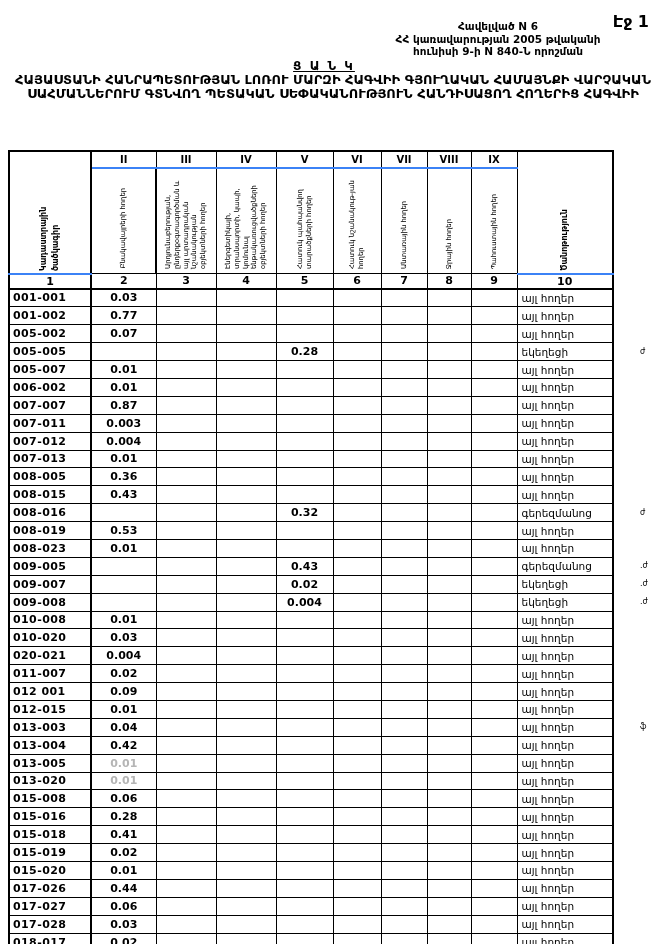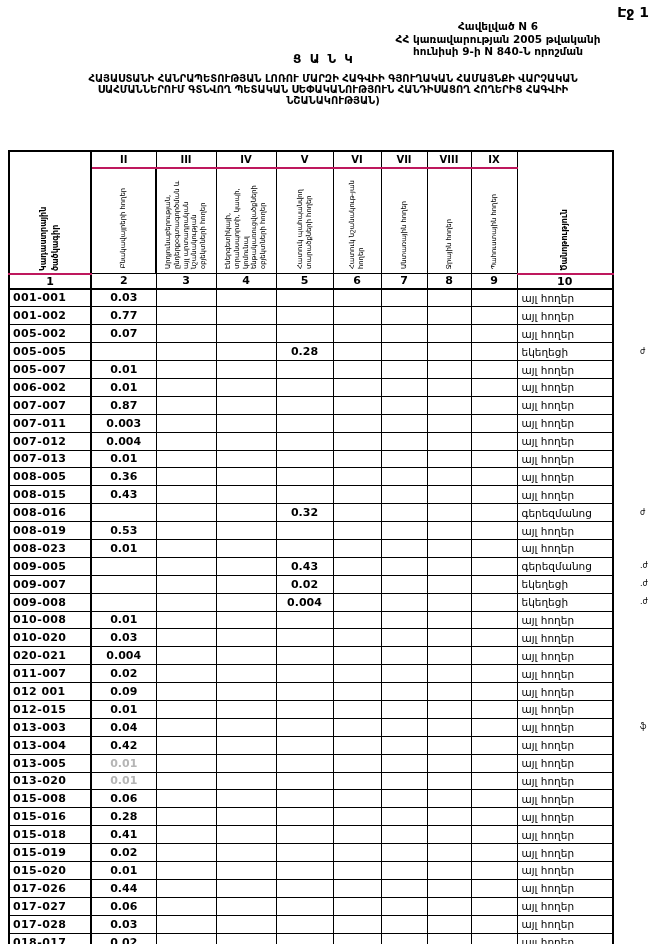--- a/index.html
+++ b/index.html
@@ -2,41 +2,41 @@
 <html><head>
 <meta charset="utf-8">
 <style>
   html,body { margin:0; padding:0; background:#e8e8e8; }
   .page {
     position:relative; width:665px; height:944px; margin:0 auto;
     background:#ffffff; color:#000;
     font-family:"DejaVu Sans", sans-serif;
     overflow:hidden;
   }
-  .page-num { position:absolute; top:4px; right:16px; font-weight:bold; font-size:14px;padding-left:27px; }
+  .page-num { position:absolute; top:12px; right:16px; font-weight:bold; font-size:16px;padding-left:27px; }
   .appendix {
     position:absolute; top:20px; left:322px; width:352px;
     text-align:center; font-weight:bold; font-size:10.5px; line-height:1.2;
   }
   .tsank {
-    position:absolute; top:52px; left:0; width:648px;
-    text-align:center; font-weight:bold; font-size:12px; letter-spacing:2px;
+    position:absolute; top:59px; left:0; width:648px;
+    text-align:center; font-weight:bold; font-size:12px; letter-spacing:2px;text-decoration:underline;
   }
   .doc-title {
     position:absolute; top:73px; left:8px; width:650px;
-    text-align:center; font-weight:bold; font-size:10px; line-height:1.1;
+    text-align:center; font-weight:bold; font-size:13px; line-height:1.1;
   }
   table.land {
     position:absolute; top:150px; left:8px; width:604px;
     border-collapse:collapse; table-layout:fixed;
     border:2px solid #000;
   }
   table.land td { border:1px solid #000; padding:0; overflow:hidden; }
   table.land td:first-child { border-right-width:2px; }
-  tr.r-roman td { height:15px; font-weight:bold; font-size:10px; text-align:center; border-bottom:2px solid #be185d; }
+  tr.r-roman td { height:15px; font-weight:bold; font-size:10px; text-align:center; border-bottom:2px solid #3b82f6; }
   td.vert-cell { vertical-align:bottom; text-align:center; padding-bottom:3px; }
   .vert {
     writing-mode:vertical-rl; transform:rotate(180deg);
     display:inline-block; font-size:6.8px; line-height:1.3;
     max-height:98px; text-align:left; white-space:normal;
   }
   .vert.big { font-size:8px; line-height:1.5; }
   tr.r-vert td { height:104px; }
   tr.r-nums td { height:13px; font-weight:bold; font-size:11px; text-align:center; border-top:1px solid #000; border-bottom:2px solid #000; }
   tbody td { height:16.9px; font-size:11px; }
@@ -60,21 +60,20 @@
     <div>Հավելված N 6</div>
     <div>ՀՀ կառավարության 2005 թվականի</div>
     <div>հունիսի 9-ի N 840-Ն որոշման</div>
   </div>
 
   <div class="tsank">Ց Ա Ն Կ</div>
 
   <div class="doc-title">
     <div>ՀԱՅԱՍՏԱՆԻ ՀԱՆՐԱՊԵՏՈՒԹՅԱՆ ԼՈՌՈՒ ՄԱՐԶԻ ՀԱԳՎԻԻ ԳՅՈՒՂԱԿԱՆ ՀԱՄԱՅՆՔԻ ՎԱՐՉԱԿԱՆ</div>
     <div>ՍԱՀՄԱՆՆԵՐՈՒՄ ԳՏՆՎՈՂ ՊԵՏԱԿԱՆ ՍԵՓԱԿԱՆՈՒԹՅՈՒՆ ՀԱՆԴԻՍԱՑՈՂ ՀՈՂԵՐԻՑ ՀԱԳՎԻԻ</div>
-    <div>ՆՇԱՆԱԿՈՒԹՅԱՆ)</div>
   </div>
 
   <table class="land">
     <colgroup>
       <col style="width:82px">
         <col style="width:65px">
         <col style="width:60px">
       <col style="width:60px">
         <col style="width:57px">
         <col style="width:48px">

